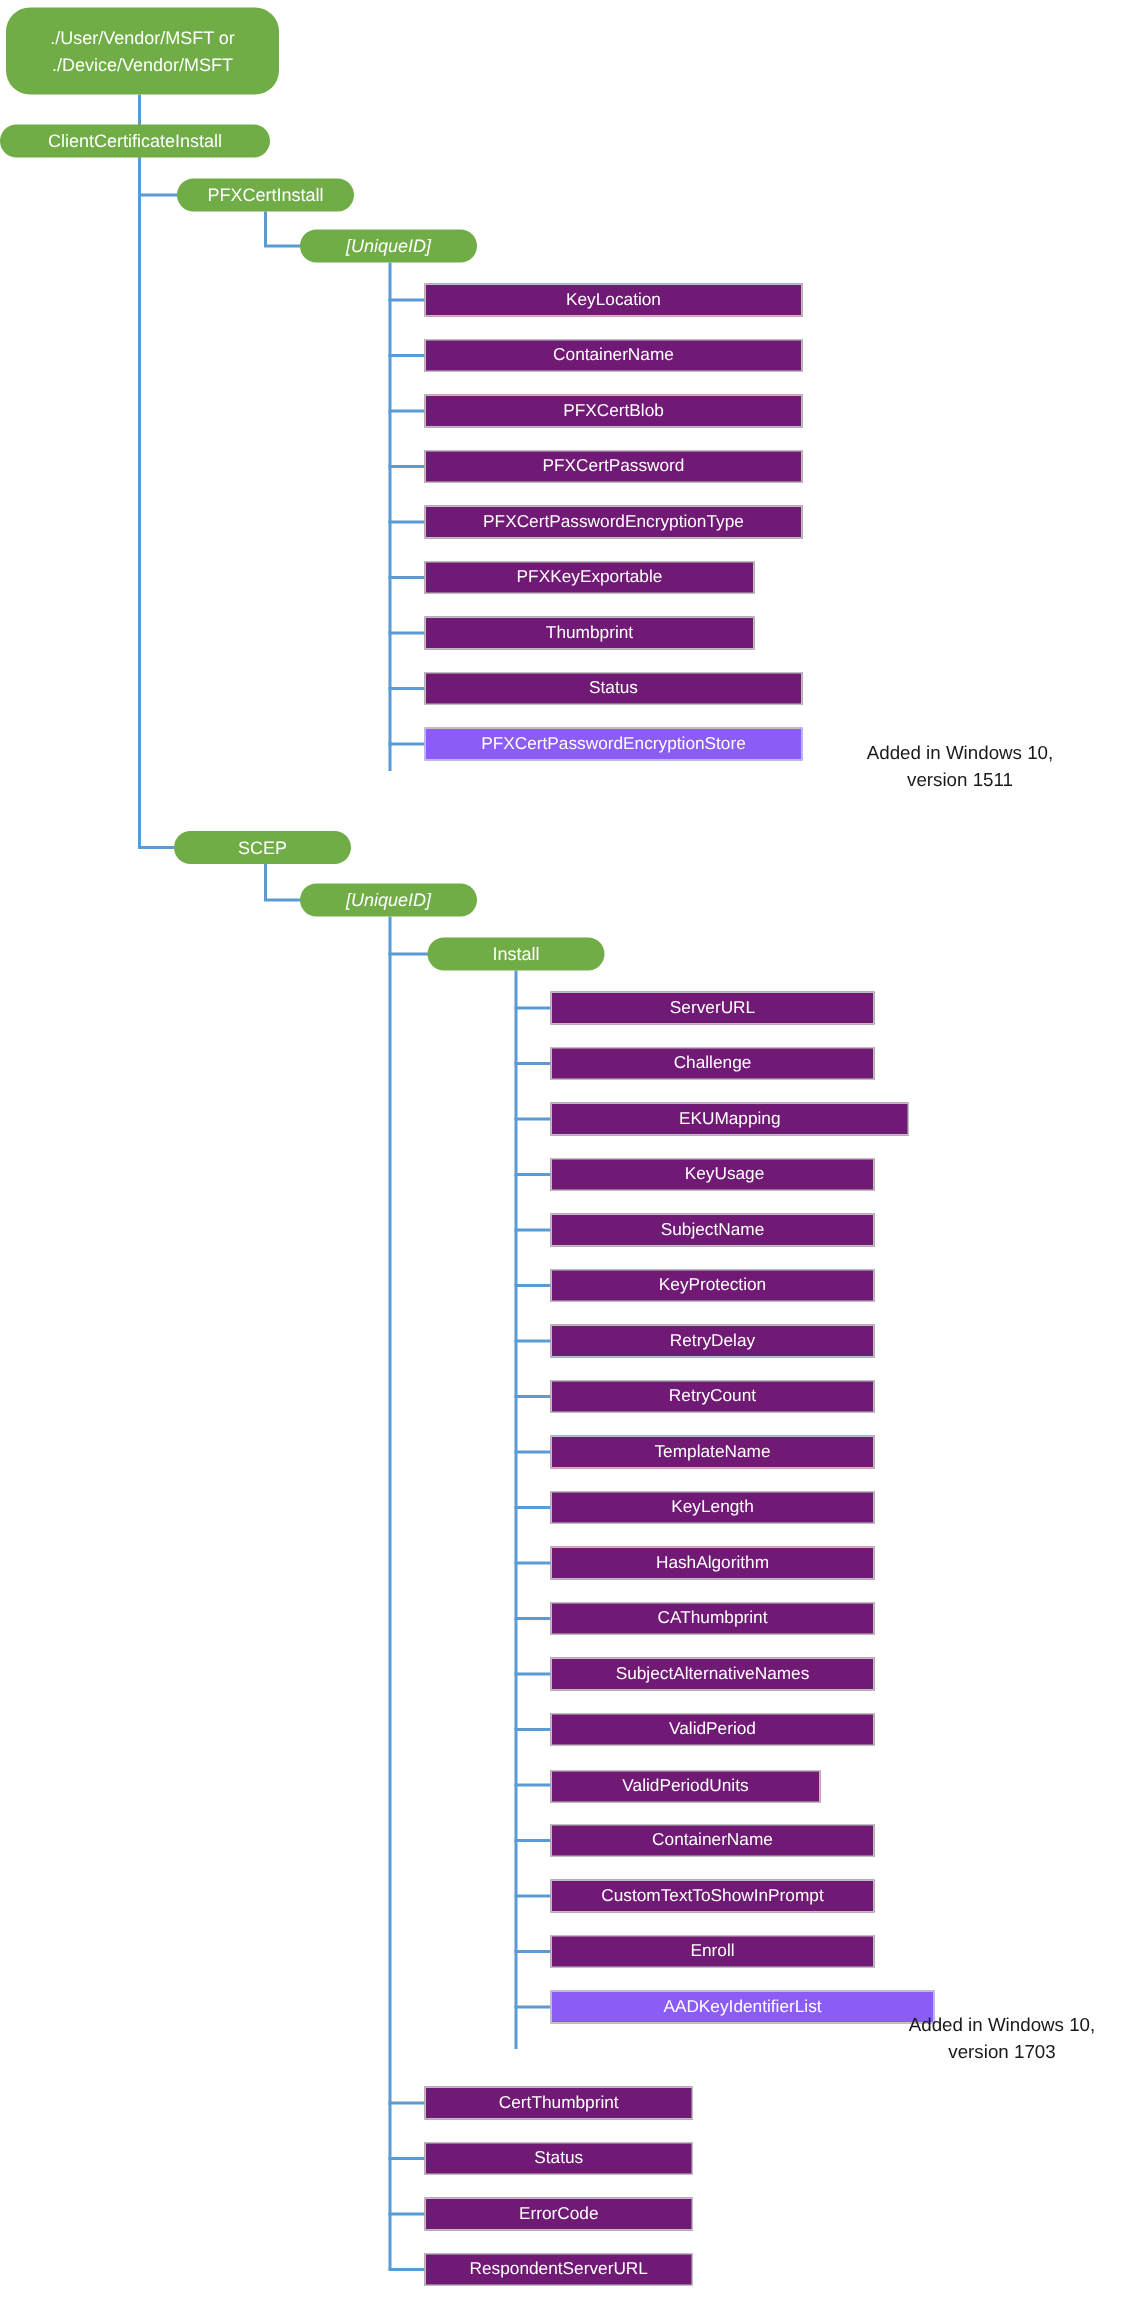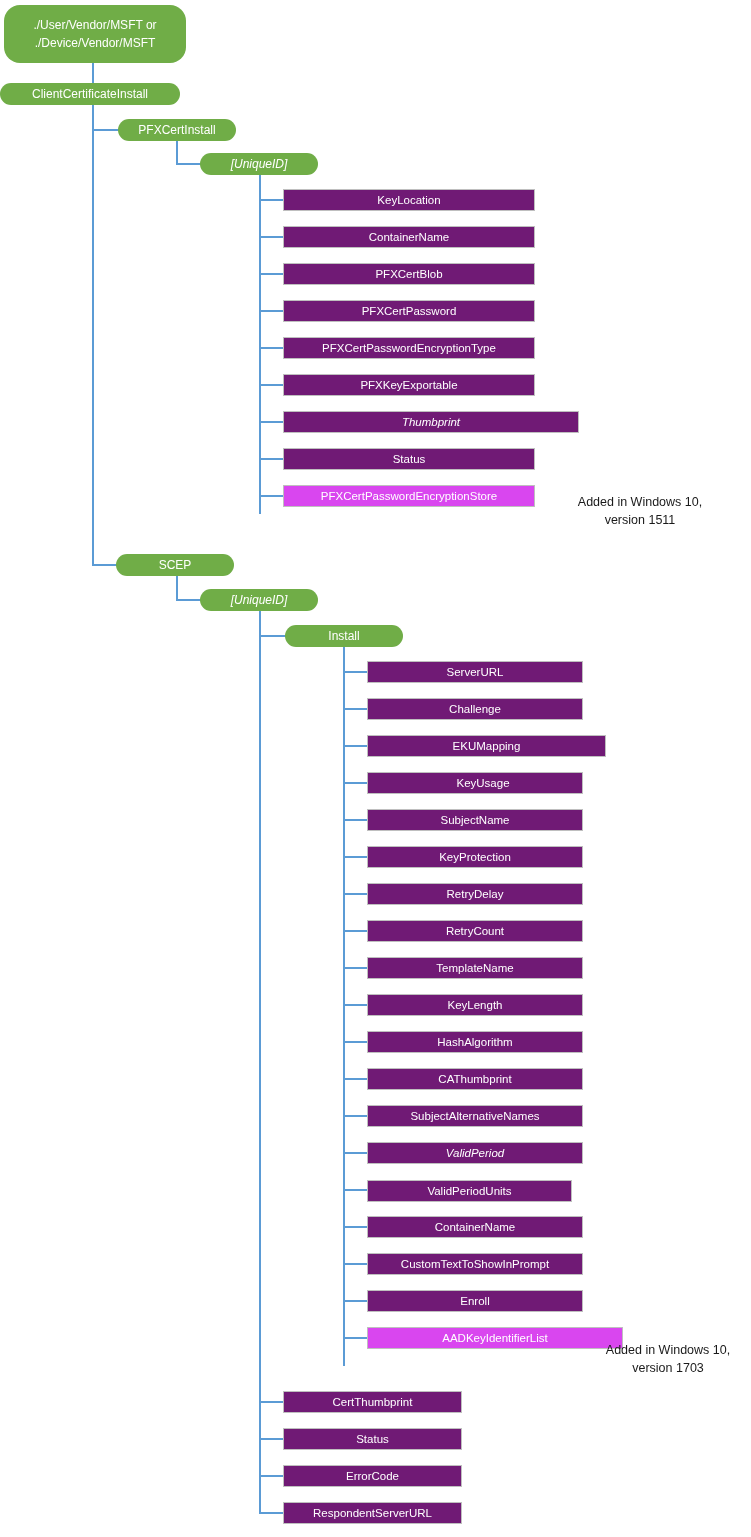--- a/index.html
+++ b/index.html
@@ -61,21 +61,21 @@
     color: #ffffff;
     font-size: 11.5px;
     display: flex;
     align-items: center;
     justify-content: center;
     text-align: center;
     box-sizing: border-box;
     white-space: nowrap;
   }
   .leaf.added {
-    background: #d946ef;
+    background: #8b5cf6;
   }
   
   .note {
     position: absolute;
     color: #1a1a1a;
     font-size: 12.5px;
     line-height: 1.45;
     text-align: center;
     white-space: pre-line;
   }
@@ -127,23 +127,23 @@
       <div class="leaf" style="left: 283px; top: 189px; width: 252px; height: 22px;">KeyLocation</div>
       <div class="hline" style="left: 259px; top: 236px; width: 24px;"></div>
       <div class="leaf" style="left: 283px; top: 226px; width: 252px; height: 22px;">ContainerName</div>
       <div class="hline" style="left: 259px; top: 273px; width: 24px;"></div>
       <div class="leaf" style="left: 283px; top: 263px; width: 252px; height: 22px;">PFXCertBlob</div>
       <div class="hline" style="left: 259px; top: 310px; width: 24px;"></div>
       <div class="leaf" style="left: 283px; top: 300px; width: 252px; height: 22px;">PFXCertPassword</div>
       <div class="hline" style="left: 259px; top: 347px; width: 24px;"></div>
       <div class="leaf" style="left: 283px; top: 337px; width: 252px; height: 22px;">PFXCertPasswordEncryptionType</div>
       <div class="hline" style="left: 259px; top: 384px; width: 24px;"></div>
-      <div class="leaf" style="left: 283px; top: 374px; width: 252px; height: 22px;">PFXKeyExportable</div>
+      <div class="leaf" style="left: 283px; top: 374px; width: 220px; height: 22px;">PFXKeyExportable</div>
       <div class="hline" style="left: 259px; top: 421px; width: 24px;"></div>
-      <div class="leaf" style="left: 283px; top: 411px; width: 296px; height: 22px; font-style: italic;">Thumbprint</div>
+      <div class="leaf" style="left: 283px; top: 411px; width: 220px; height: 22px;">Thumbprint</div>
       <div class="hline" style="left: 259px; top: 458px; width: 24px;"></div>
       <div class="leaf" style="left: 283px; top: 448px; width: 252px; height: 22px;">Status</div>
       <div class="hline" style="left: 259px; top: 495px; width: 24px;"></div>
       <div class="leaf added" style="left: 283px; top: 485px; width: 252px; height: 22px;">PFXCertPasswordEncryptionStore</div>
     </div>
   <div id="scep-install-children-group">
       <div class="hline" style="left: 343px; top: 671px; width: 24px;"></div>
       <div class="leaf" style="left: 367px; top: 661px; width: 216px; height: 22px;">ServerURL</div>
       <div class="hline" style="left: 343px; top: 708px; width: 24px;"></div>
       <div class="leaf" style="left: 367px; top: 698px; width: 216px; height: 22px;">Challenge</div>
@@ -163,23 +163,23 @@
       <div class="leaf" style="left: 367px; top: 957px; width: 216px; height: 22px;">TemplateName</div>
       <div class="hline" style="left: 343px; top: 1004px; width: 24px;"></div>
       <div class="leaf" style="left: 367px; top: 994px; width: 216px; height: 22px;">KeyLength</div>
       <div class="hline" style="left: 343px; top: 1041px; width: 24px;"></div>
       <div class="leaf" style="left: 367px; top: 1031px; width: 216px; height: 22px;">HashAlgorithm</div>
       <div class="hline" style="left: 343px; top: 1078px; width: 24px;"></div>
       <div class="leaf" style="left: 367px; top: 1068px; width: 216px; height: 22px;">CAThumbprint</div>
       <div class="hline" style="left: 343px; top: 1115px; width: 24px;"></div>
       <div class="leaf" style="left: 367px; top: 1105px; width: 216px; height: 22px;">SubjectAlternativeNames</div>
       <div class="hline" style="left: 343px; top: 1152px; width: 24px;"></div>
-      <div class="leaf" style="left: 367px; top: 1142px; width: 216px; height: 22px; font-style: italic;">ValidPeriod</div>
+      <div class="leaf" style="left: 367px; top: 1142px; width: 216px; height: 22px;">ValidPeriod</div>
       <div class="hline" style="left: 343px; top: 1189px; width: 24px;"></div>
-      <div class="leaf" style="left: 367px; top: 1180px; width: 205px; height: 22px;">ValidPeriodUnits</div>
+      <div class="leaf" style="left: 367px; top: 1180px; width: 180px; height: 22px;">ValidPeriodUnits</div>
       <div class="hline" style="left: 343px; top: 1226px; width: 24px;"></div>
       <div class="leaf" style="left: 367px; top: 1216px; width: 216px; height: 22px;">ContainerName</div>
       <div class="hline" style="left: 343px; top: 1263px; width: 24px;"></div>
       <div class="leaf" style="left: 367px; top: 1253px; width: 216px; height: 22px;">CustomTextToShowInPrompt</div>
       <div class="hline" style="left: 343px; top: 1300px; width: 24px;"></div>
       <div class="leaf" style="left: 367px; top: 1290px; width: 216px; height: 22px;">Enroll</div>
       <div class="hline" style="left: 343px; top: 1337px; width: 24px;"></div>
       <div class="leaf added" style="left: 367px; top: 1327px; width: 256px; height: 22px;">AADKeyIdentifierList</div>
     </div>
   <div id="scep-uniqueid-children-group">

